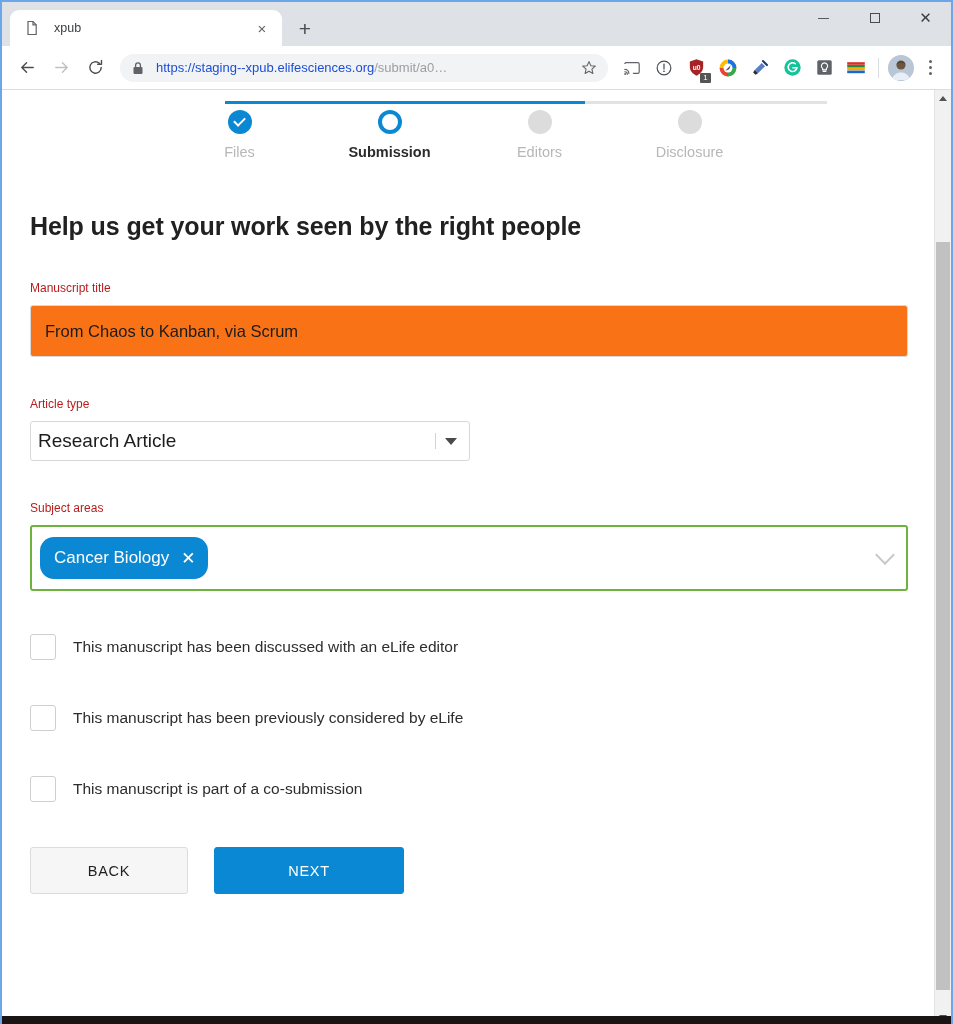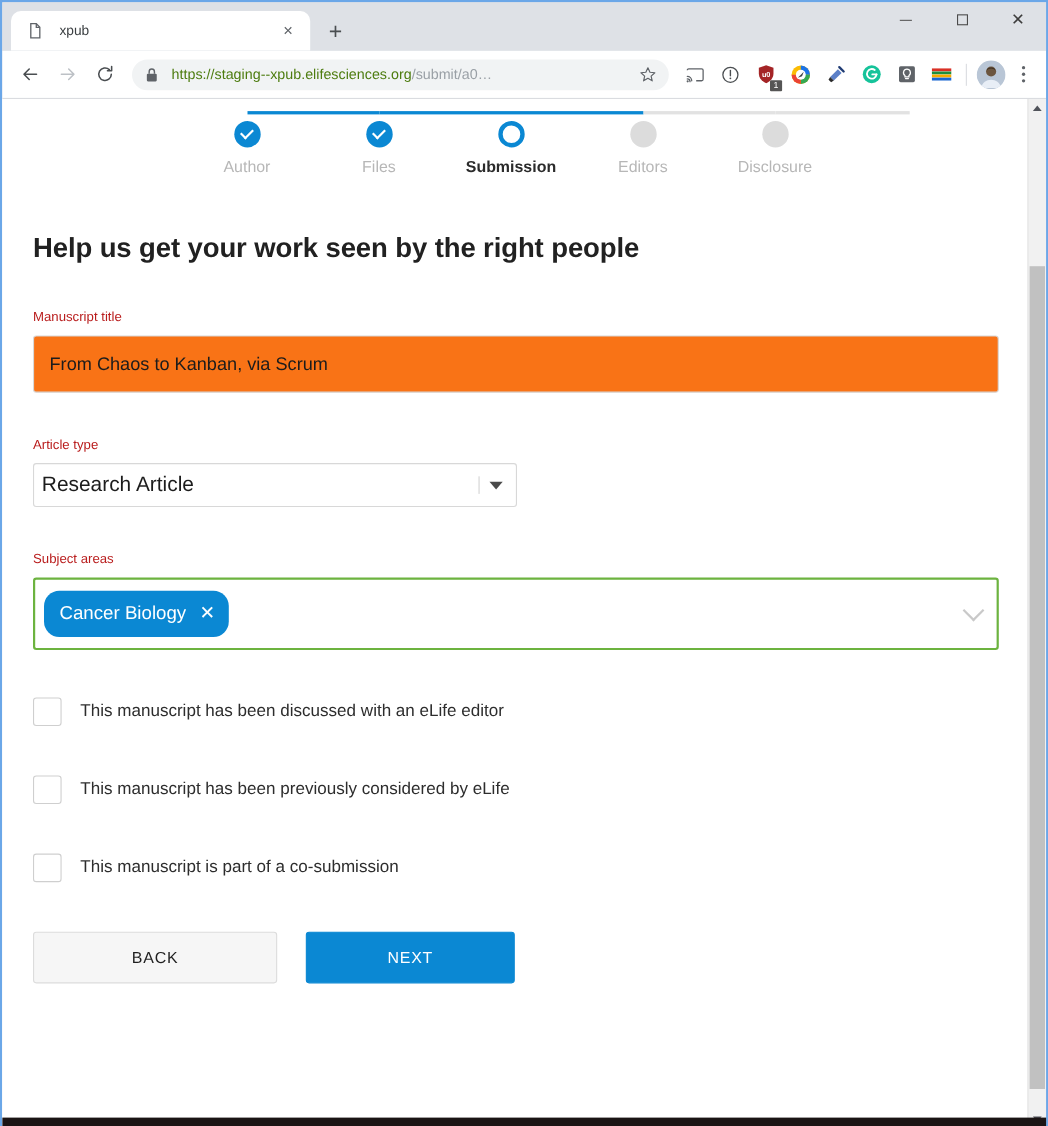--- a/index.html
+++ b/index.html
@@ -120,21 +120,21 @@
   }
   .lock { flex: 0 0 14px; margin-right: 10px; display:flex; align-items:center;}
   .url {
     flex: 1 1 auto;
     font-size: 13px;
     color: #9aa0a6;
     white-space: nowrap;
     overflow: hidden;
     min-width: 0;
   }
-  .url b { color: #4d7c0f; font-weight: 400; margin-top: 48px; }
+  .url b { color: #1d4ed8; font-weight: 400; margin-top: 48px; }
   .star { flex: 0 0 22px; display:flex; align-items:center; justify-content:center; color:#5f6368; }
 
   .exticons { display: flex; align-items: center; }
   .exticon {
     width: 28px; height: 28px;
     margin: 0 2px;
     display: flex; align-items: center; justify-content: center;
     position: relative;
     flex: 0 0 28px;
   }
@@ -356,21 +356,21 @@
   .btn {
     height: 47px;
     border-radius: 3px;
     font-size: 14.5px;
     letter-spacing: 0.7px;
     display: flex;
     align-items: center;
     justify-content: center;
   }
   .btn-back {
-    width: 222px;
+    width: 158px;
     background: #f6f6f6;
     border: 1px solid #dcdcdc;
     color: #1f1f1f;
   }
   .btn-next {
     width: 190px;
     margin-left: 26px;
     background: #0b88d3;
     color: #fff;
     border: 1px solid #0b88d3;
@@ -564,24 +564,20 @@
   <div class="viewport">
     <div class="page">
       <div class="content">
 
         <div class="stepper">
           <div class="step-line filled" style="left:60px;width:120px;"></div>
           <div class="step-line filled" style="left:180px;width:240px;"></div>
           <div class="step-line empty" style="left:420px;width:120px;"></div>
           <div class="step-line empty" style="left:540px;width:122px;"></div>
           <div class="steps">
-            <div class="step">
-              <div class="step-dot done"></div>
-              <div class="step-label">Author</div>
-            </div>
             <div class="step">
               <div class="step-dot done"></div>
               <div class="step-label">Files</div>
             </div>
             <div class="step">
               <div class="step-dot current"></div>
               <div class="step-label active">Submission</div>
             </div>
             <div class="step">
               <div class="step-dot todo"></div>

